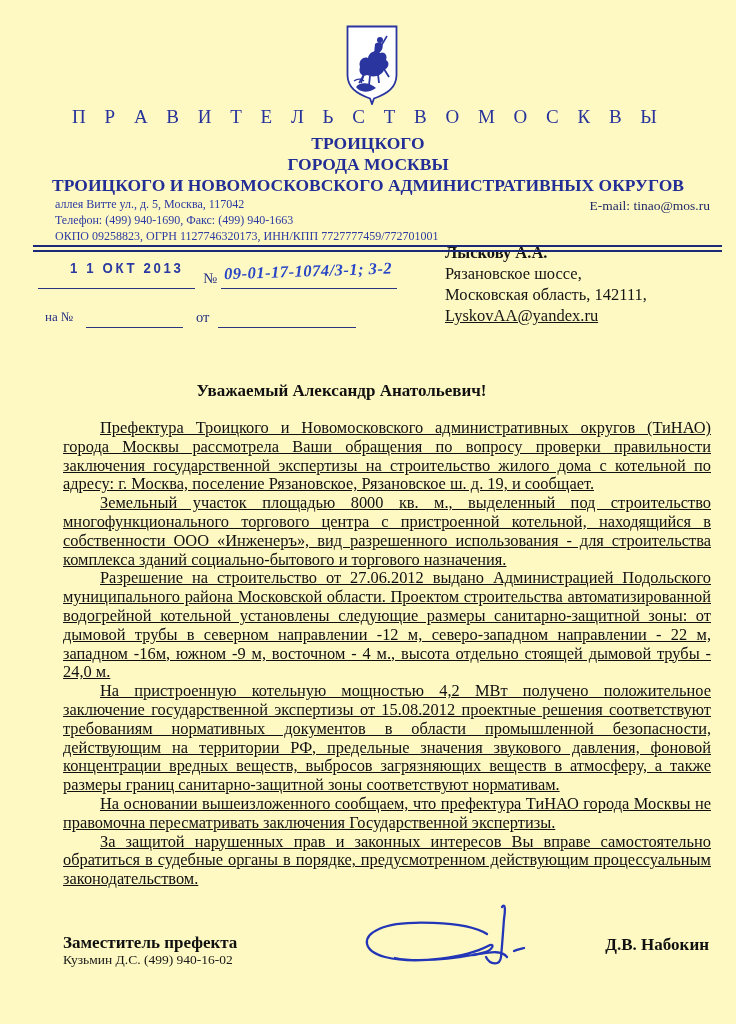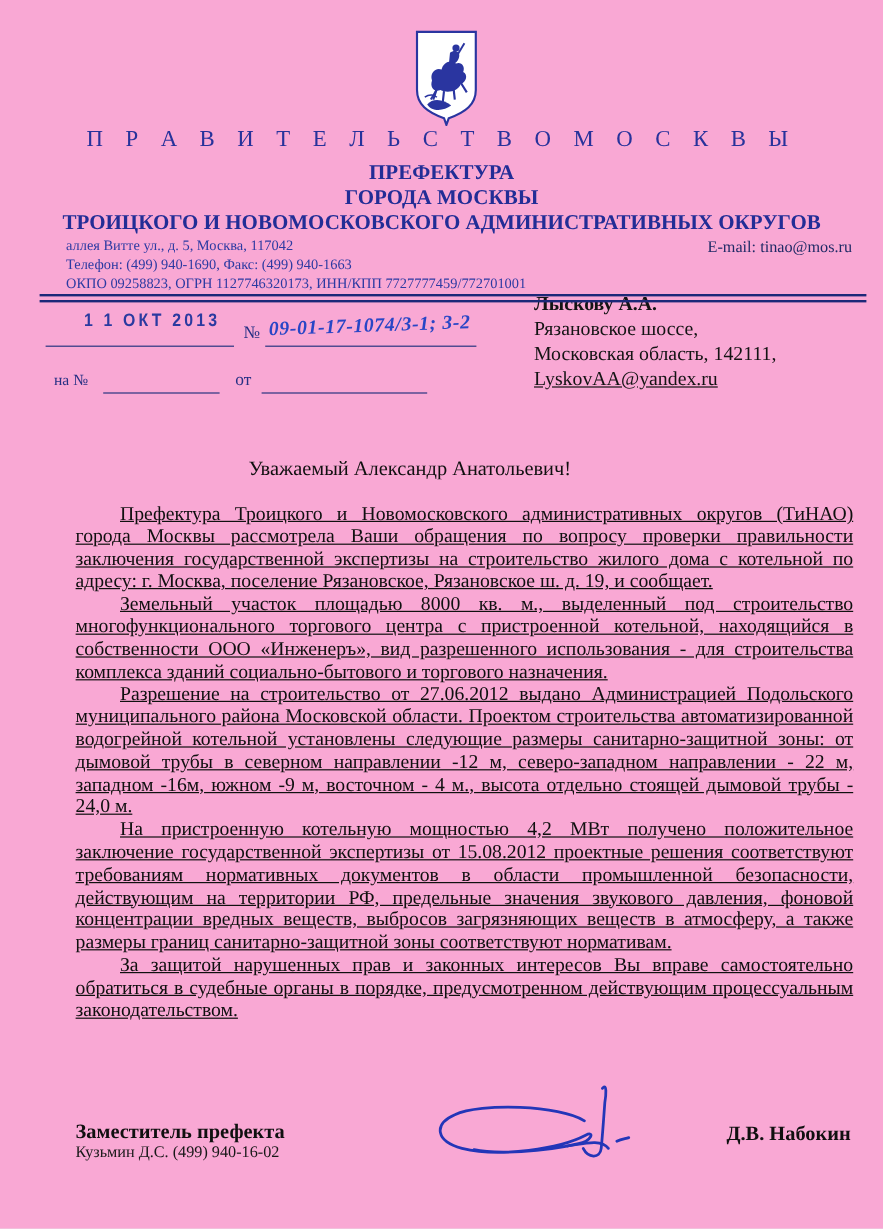--- a/index.html
+++ b/index.html
@@ -1,20 +1,20 @@
 <!DOCTYPE html>
 <html lang="ru"><head>
 <meta charset="utf-8">
 <style>
   html,body{margin:0;padding:0;background:#e8e8e8;}
   .page{
     position:relative;
     width:736px;height:1024px;
     margin:0 auto;
-    background:#f9a8d4;
+    background:#fef9c3;
     font-family:"Liberation Serif","DejaVu Serif",serif;
     color:#111;
     overflow:hidden;
   }
   
   .coat{position:absolute;left:346px;top:25px;width:52px;height:80px;}
   .gov-title{
     position:absolute;left:0;top:106px;width:736px;
     text-align:center;font-size:19px;letter-spacing:7px;
     color:#27329b;white-space:nowrap;
@@ -67,21 +67,21 @@
   .addressee .name{font-weight:bold;}
   .addressee .mail{text-decoration:underline;}
   .redacted{
     display:inline-block;width:26px;height:12px;margin:0 2px;
     background:#b9bcc4;border-radius:3px;filter:blur(2.5px);
     vertical-align:baseline;
   }
   
   .salutation{
     position:absolute;left:0;top:381px;width:683px;text-align:center;
-    font-weight:normal;font-size:17px;color:#101010;
+    font-weight:bold;font-size:17px;color:#101010;
   }
   .body-text{
     position:absolute;left:63px;top:419px;width:648px;
     font-size:16.4px;line-height:18.8px;text-align:justify;color:#101010;
   }
   .body-text p{margin:0;text-indent:37px;text-decoration:underline;}
   
   .sig-position{position:absolute;left:63px;top:933px;font-weight:bold;font-size:17px;color:#101010;}
   .sig-name{position:absolute;right:27px;top:935px;font-weight:bold;font-size:17px;color:#101010;margin-left:13px;}
   .sig-scribble{position:absolute;left:355px;top:898px;width:172px;height:84px;}
@@ -99,21 +99,21 @@
     <circle cx="34" cy="15" r="3" fill="#2a35a0"></circle>
     <path d="M29 19 C33 16 38 18 36.5 23 C35.5 27 31 30 28 29 Z" fill="#2a35a0"></path>
     <path d="M14 42 C12 36 17 31 22 33 C23 27 30 24 34 28 C38 26 42 30 40 35 C44 37 43 43 38 45 C36 51 27 53 21 50 C16 52 12 48 14 42 Z" fill="#2a35a0"></path>
     <path d="M18 49 L15 58 M24 51 L23 60 M32 49 L33 58 M38 44 L43 52" class="navy-stroke" stroke-width="1.8"></path>
     <path d="M10 62 C15 56 24 58 30 63 C24 67.5 14 68.5 10 62 Z" fill="#2a35a0"></path>
     <path d="M8 56 C12 53 16 54 18 56" class="navy-stroke" stroke-width="1.3"></path>
   </svg>
 
   <div class="gov-title">П Р А В И Т Е Л Ь С Т В О   М О С К В Ы</div>
   <div class="org-title">
-    <div>ПРЕФЕКТУРА</div>
+    <div>ТРОИЦКОГО</div>
     <div>ГОРОДА МОСКВЫ</div>
     <div>ТРОИЦКОГО И НОВОМОСКОВСКОГО АДМИНИСТРАТИВНЫХ ОКРУГОВ</div>
   </div>
 
   <div class="contact">
     <div>аллея Витте ул., д. 5, Москва, 117042</div>
     <div>Телефон: (499) 940-1690,  Факс: (499) 940-1663</div>
     <div>ОКПО 09258823,  ОГРН 1127746320173,  ИНН/КПП  7727777459/772701001</div>
   </div>
   <div class="email-right">E-mail: tinao@mos.ru</div>
@@ -139,20 +139,21 @@
     <div class="mail">LyskovAA@yandex.ru</div>
   </div>
 
   <div class="salutation">Уважаемый Александр Анатольевич!</div>
 
   <div class="body-text">
     <p>Префектура Троицкого и Новомосковского административных округов (ТиНАО) города Москвы рассмотрела Ваши обращения по вопросу проверки правильности заключения государственной экспертизы на строительство жилого дома с котельной по адресу: г. Москва, поселение Рязановское, Рязановское ш. д. 19,  и сообщает.</p>
     <p>Земельный участок площадью 8000 кв. м., выделенный под строительство многофункционального торгового центра с пристроенной котельной, находящийся в собственности ООО «Инженеръ», вид разрешенного использования - для строительства комплекса зданий социально-бытового и торгового назначения.</p>
     <p>Разрешение на строительство от 27.06.2012 выдано Администрацией Подольского муниципального района Московской области. Проектом строительства автоматизированной водогрейной котельной установлены следующие размеры санитарно-защитной зоны: от дымовой трубы в северном направлении -12 м, северо-западном направлении - 22 м, западном -16м, южном -9 м, восточном - 4 м., высота отдельно стоящей дымовой трубы - 24,0 м.</p>
     <p>На пристроенную котельную мощностью 4,2 МВт получено положительное заключение государственной экспертизы  от 15.08.2012 проектные решения соответствуют требованиям нормативных документов в области промышленной безопасности, действующим на территории РФ, предельные значения звукового давления, фоновой концентрации вредных веществ, выбросов загрязняющих веществ в атмосферу, а также размеры границ санитарно-защитной зоны соответствуют нормативам.</p>
+    <p>На основании вышеизложенного сообщаем, что префектура ТиНАО города Москвы не правомочна пересматривать заключения Государственной экспертизы.</p>
     <p>За защитой  нарушенных прав и законных интересов Вы вправе самостоятельно обратиться в судебные органы в порядке, предусмотренном действующим процессуальным законодательством.</p>
   </div>
 
   <div class="sig-position">Заместитель префекта</div>
 
   <svg class="sig-scribble" viewBox="0 0 172 84" xmlns="http://www.w3.org/2000/svg">
     <g fill="none" stroke="#2336b8" stroke-width="2.3" stroke-linecap="round">
       <path d="M132 36 C112 23 45 21 24 31 C6 39 8 53 30 59 C62 67 112 59 133 48 C141 44 138 53 127 55 C98 62 58 64 40 60"></path>
       <path d="M118 57 C132 55 146 51 152 59"></path>
       <path d="M147 9 C151 4 150 15 149 21 C148 35 147 49 146 59 C145 68 135 67 131 59"></path>

